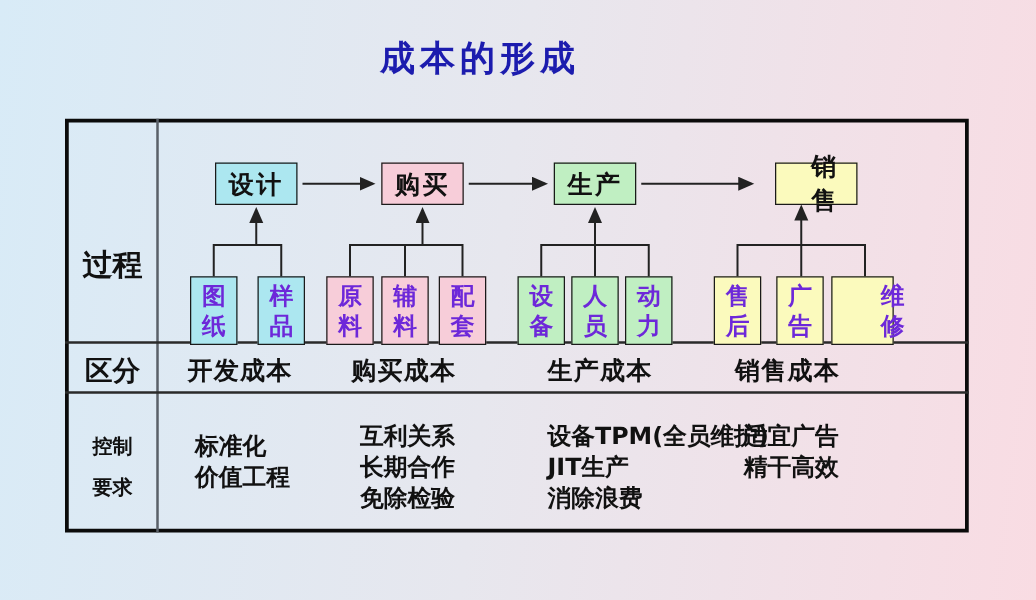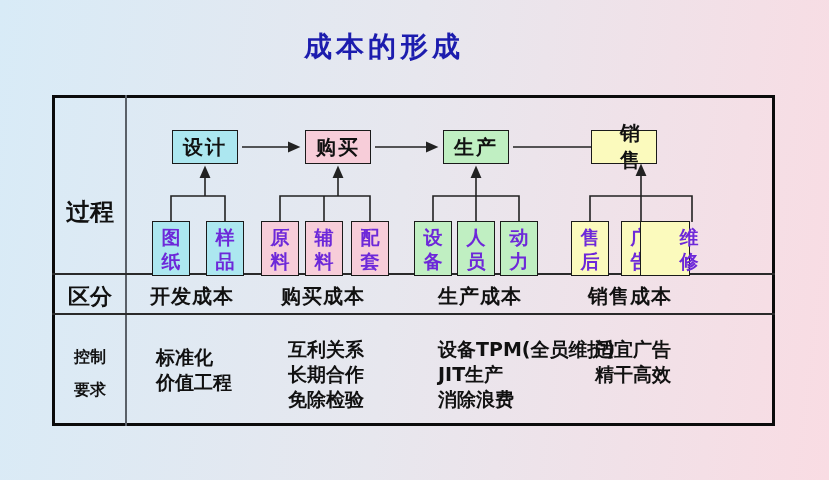--- a/index.html
+++ b/index.html
@@ -113,33 +113,33 @@
     <line x1="324" y1="196" x2="324" y2="222"></line>
     <polyline points="433,222 433,196 519,196 519,222"></polyline>
     <line x1="476" y1="196" x2="476" y2="222"></line>
     <polyline points="590,222 590,196 692,196 692,222"></polyline>
     <line x1="641" y1="196" x2="641" y2="222"></line>
   </svg>
 
   <div class="stage c-cyan" style="left:172px;">设计</div>
   <div class="stage c-pink" style="left:305px;">购买</div>
   <div class="stage c-green" style="left:443px;">生产</div>
-  <div class="stage c-yellow" style="left:591px;padding-left:28px;">销售</div>
+  <div class="stage c-yellow" style="left:620px;padding-left:28px;">销售</div>
 
   <div class="sub c-cyan" style="left:152px;">图纸</div>
   <div class="sub c-cyan" style="left:206px;">样品</div>
   <div class="sub c-pink" style="left:261px;">原料</div>
   <div class="sub c-pink" style="left:305px;">辅料</div>
   <div class="sub c-pink" style="left:351px;">配套</div>
   <div class="sub c-green" style="left:414px;">设备</div>
   <div class="sub c-green" style="left:457px;">人员</div>
   <div class="sub c-green" style="left:500px;">动力</div>
   <div class="sub c-yellow" style="left:571px;text-align:center;">售后</div>
   <div class="sub c-yellow" style="left:621px;">广告</div>
-  <div class="sub c-yellow" style="left:640px;padding-left:48px;">维修</div>
+  <div class="sub c-yellow" style="left:665px;padding-left:48px;">维修</div>
 
   <div class="cat" style="left:150px;">开发成本</div>
   <div class="cat" style="left:281px;">购买成本</div>
   <div class="cat" style="left:438px;">生产成本</div>
   <div class="cat" style="left:588px;">销售成本</div>
 
   <div class="ctrl" style="left:156px;top:345px;">
     <div>标准化</div>
     <div>价值工程</div>
   </div>

